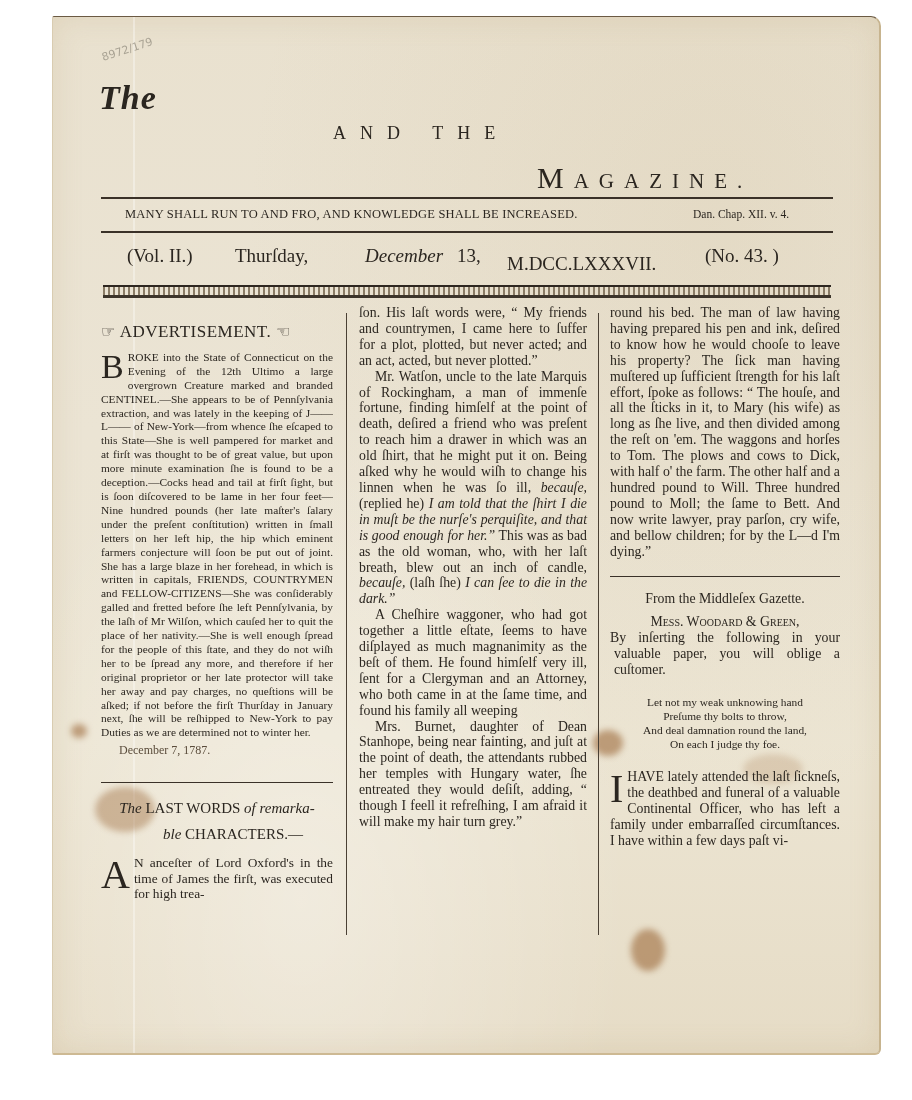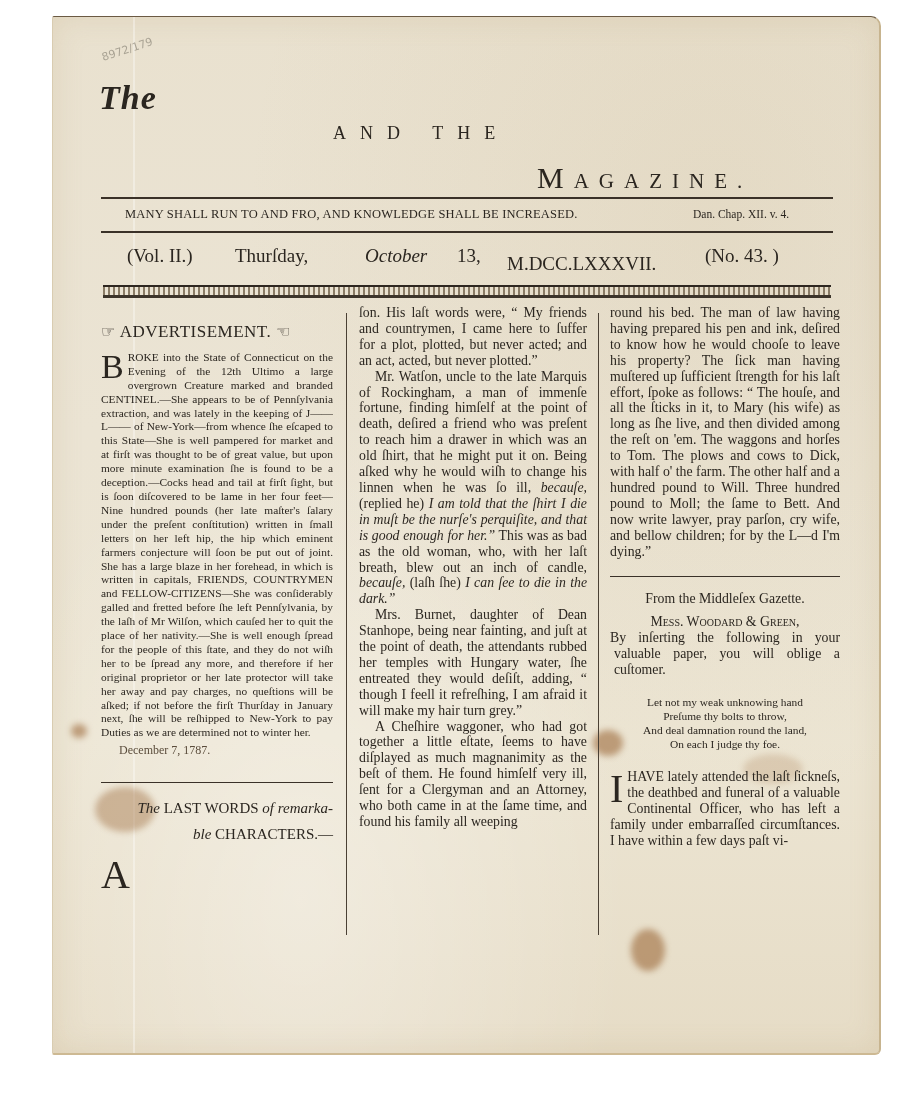--- a/index.html
+++ b/index.html
@@ -45,21 +45,21 @@
   .vdiv { position:absolute; width:1px; background:#4a4034; }
 
   p { margin:0; }
   .indent { text-indent:16px; }
   .adv-head { font-size:17px; letter-spacing:0.5px; margin:20px 0 12px 0; white-space:nowrap; }
   .hand { font-family:"DejaVu Sans",sans-serif; font-size:16px; }
   .dropcap { float:left; font-size:34px; line-height:28px; margin:2px 4px 0 0; }
   .dropcap2 { float:left; font-size:40px; line-height:34px; margin:3px 4px 0 0; }
   .dateline-small { margin:4px 0 0 18px; font-size:12px; color:#5a4c3b; }
   .dashrule { border-top:1px solid #3a3128; margin:24px 0 12px 0; }
-  .lastwords-title { font-size:15px; text-align:right; line-height:26px; margin-bottom:8px; }
+  .lastwords-title { font-size:15px; text-align:center; line-height:26px; margin-bottom:8px; }
   .i { font-style:italic; }
   .small-caps { font-variant:small-caps; }
   .center { text-align:center; }
   .poem { font-size:11.4px; line-height:14px; margin:17px 0 0 0; }
   .poem div { white-space:nowrap; }
 </style>
 </head>
 <body>
 
 <div class="page">
@@ -77,21 +77,21 @@
   <div class="mast-mag"><span>M</span><small>AGAZINE.</small></div>
 
   <div class="rule" style="top:180px;height:2px;"></div>
   <div class="motto">MANY SHALL RUN TO AND FRO, AND KNOWLEDGE SHALL BE INCREASED.</div>
   <div class="motto-ref">Dan. Chap. XII. v. 4.</div>
   <div class="rule" style="top:214px;height:2px;"></div>
 
   <div class="dateline">
     <span style="left:8px;">(Vol. II.)</span>
     <span style="left:116px;">Thurſday,</span>
-    <span style="left:246px;font-style:italic;">October</span>
+    <span style="left:246px;font-style:italic;">December</span>
     <span style="left:338px;">13,</span>
     <span style="left:388px;margin-top:8px;">M.DCC.LXXXVII.</span>
     <span style="left:586px;">(No. 43. )</span>
   </div>
   <div class="double-rule"></div>
 
   <div class="col col1">
     <div class="adv-head">
       <span class="hand">☞</span>
       <span>ADVERTISEMENT.</span>
@@ -103,40 +103,40 @@
     <p class="dateline-small">December 7, 1787.</p>
     <div class="dashrule"></div>
     <div class="lastwords-title">
       <span class="i">The</span>
       <span>LAST WORDS</span>
       <span class="i">of remarka-</span><br>
       <span style="padding-left:32px;" class="i">ble</span>
       <span>CHARACTERS.—</span>
     </div>
     <p style="font-size:13.4px;line-height:15.6px;">
-      <span class="dropcap2">A</span>
+      <span class="dropcap2">A</span><span>N anceſter of Lord Oxford's in the time of James the firſt, was executed for high trea-</span>
     </p>
   </div>
 
   <div class="vdiv" style="left:293px;top:296px;height:622px;"></div>
 
   <div class="col col2">
     <p>ſon. His laſt words were, “ My friends and countrymen, I came here to ſuffer for a plot, plotted, but never acted; and an act, acted, but never plotted.”</p>
     <p class="indent">
       <span>Mr. Watſon, uncle to the late Marquis of Rockingham, a man of immenſe fortune, finding himſelf at the point of death, deſired a friend who was preſent to reach him a drawer in which was an old ſhirt, that he might put it on. Being aſked why he would wiſh to change his linnen when he was ſo ill,</span>
       <span class="i">becauſe,</span>
       <span>(replied he)</span>
       <span class="i">I am told that the ſhirt I die in muſt be the nurſe's perquiſite, and that is good enough for her.”</span>
       <span>This was as bad as the old woman, who, with her laſt breath, blew out an inch of candle,</span>
       <span class="i">becauſe,</span>
       <span>(laſh ſhe)</span>
       <span class="i">I can ſee to die in the dark.”</span>
     </p>
+    <p class="indent">A Cheſhire waggoner, who had got together a little eſtate, ſeems to have diſplayed as much magnanimity as the beſt of them. He found himſelf very ill, ſent for a Clergyman and an Attorney, who both came in at the ſame time, and found his family all weeping</p>
     <p class="indent">Mrs. Burnet, daughter of Dean Stanhope, being near fainting, and juſt at the point of death, the attendants rubbed her temples with Hungary water, ſhe entreated they would deſiſt, adding, “ though I feell it refreſhing, I am afraid it will make my hair turn grey.”</p>
-    <p class="indent">A Cheſhire waggoner, who had got together a little eſtate, ſeems to have diſplayed as much magnanimity as the beſt of them. He found himſelf very ill, ſent for a Clergyman and an Attorney, who both came in at the ſame time, and found his family all weeping</p>
   </div>
 
   <div class="vdiv" style="left:545px;top:296px;height:622px;"></div>
 
   <div class="col col3">
     <p>round his bed. The man of law having having prepared his pen and ink, deſired to know how he would chooſe to leave his property? The ſick man having muſtered up ſufficient ſtrength for his laſt effort, ſpoke as follows: “ The houſe, and all the ſticks in it, to Mary (his wife) as long as ſhe live, and then divided among the reſt on 'em. The waggons and horſes to Tom. The plows and cows to Dick, with half o' the farm. The other half and a hundred pound to Will. Three hundred pound to Moll; the ſame to Bett. And now write lawyer, pray parſon, cry wife, and bellow children; for by the L—d I'm dying.”</p>
     <div class="dashrule" style="margin:16px 0 14px 0;"></div>
     <p class="center">From the Middleſex Gazette.</p>
     <p class="center small-caps" style="margin-top:8px;">Meſſ. Woodard &amp; Green,</p>
     <p style="text-indent:-4px;padding-left:4px;">By inſerting the following in your valuable paper, you will oblige a cuſtomer.</p>

